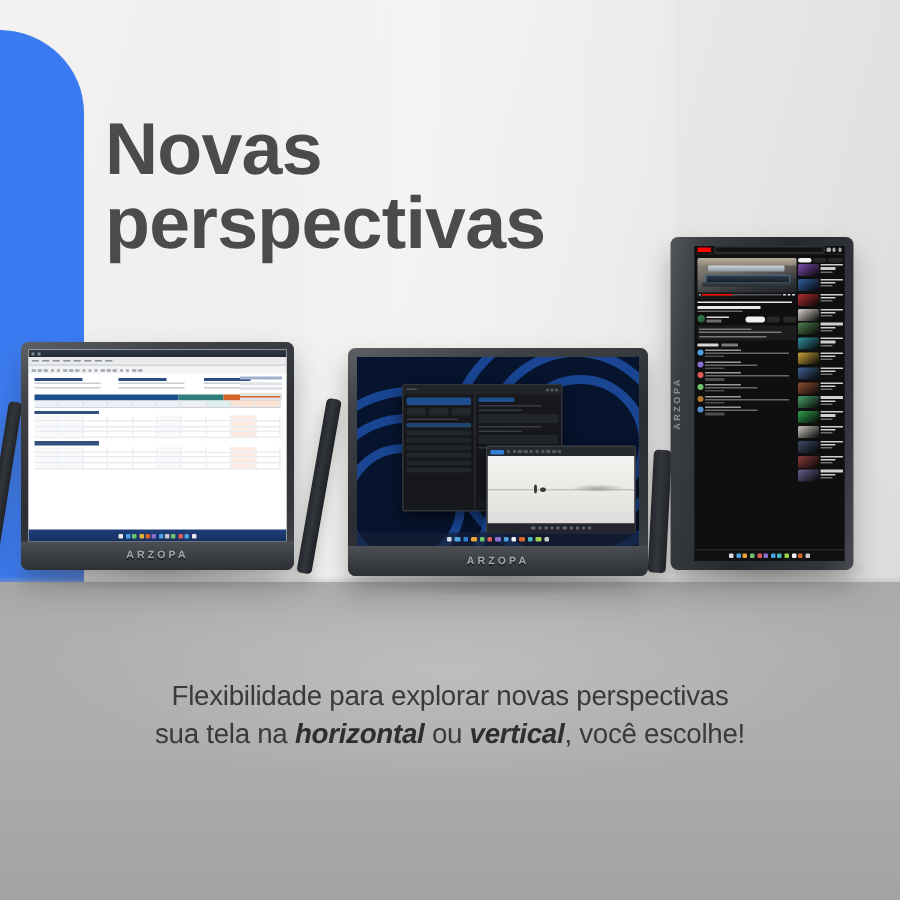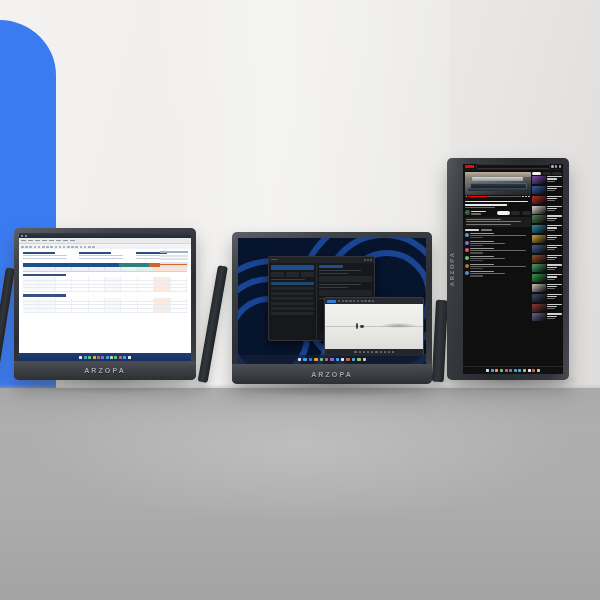--- a/index.html
+++ b/index.html
@@ -264,20 +264,22 @@
 
 <div id="stage">
 
   <div class="bg-upper"></div>
   <div class="light-band"></div>
   <div class="blue-arch"></div>
   <div class="blue-arch-cap"></div>
   <div class="bg-seam"></div>
   <div class="bg-lower"></div>
 
+  <div class="headline">Novas
+perspectivas</div>
 
   <div class="shadow-pool" style="left:6px;top:368px;width:200px;height:26px;"></div>
   <div class="kick" style="left:6px;top:268px;width:9px;height:112px;transform:rotate(9deg);transform-origin:top center;"></div>
   <div class="monitor" id="mon-left">
     <div class="bezel"></div>
     <div class="screen">
       <div class="ss">
         <div class="ss-title">
             <i></i>
             <i></i>
@@ -829,14 +831,18 @@
             <s style="background: rgb(69, 182, 196);"></s>
             <s style="background: rgb(159, 208, 74);"></s>
             <s style="background: rgb(240, 240, 240);"></s>
             <s style="background: rgb(212, 100, 42);"></s>
             <s style="background: rgb(201, 201, 201);"></s>
           </div>
       </div>
     </div>
   </div>
 
+  <div class="caption">
+    <div>Flexibilidade para explorar novas perspectivas</div>
+    <div><span>sua tela na </span><span class="em">horizontal</span><span> ou </span><span class="em">vertical</span><span>, você escolhe!</span></div>
+  </div>
 
 </div>
 
 </body></html>

